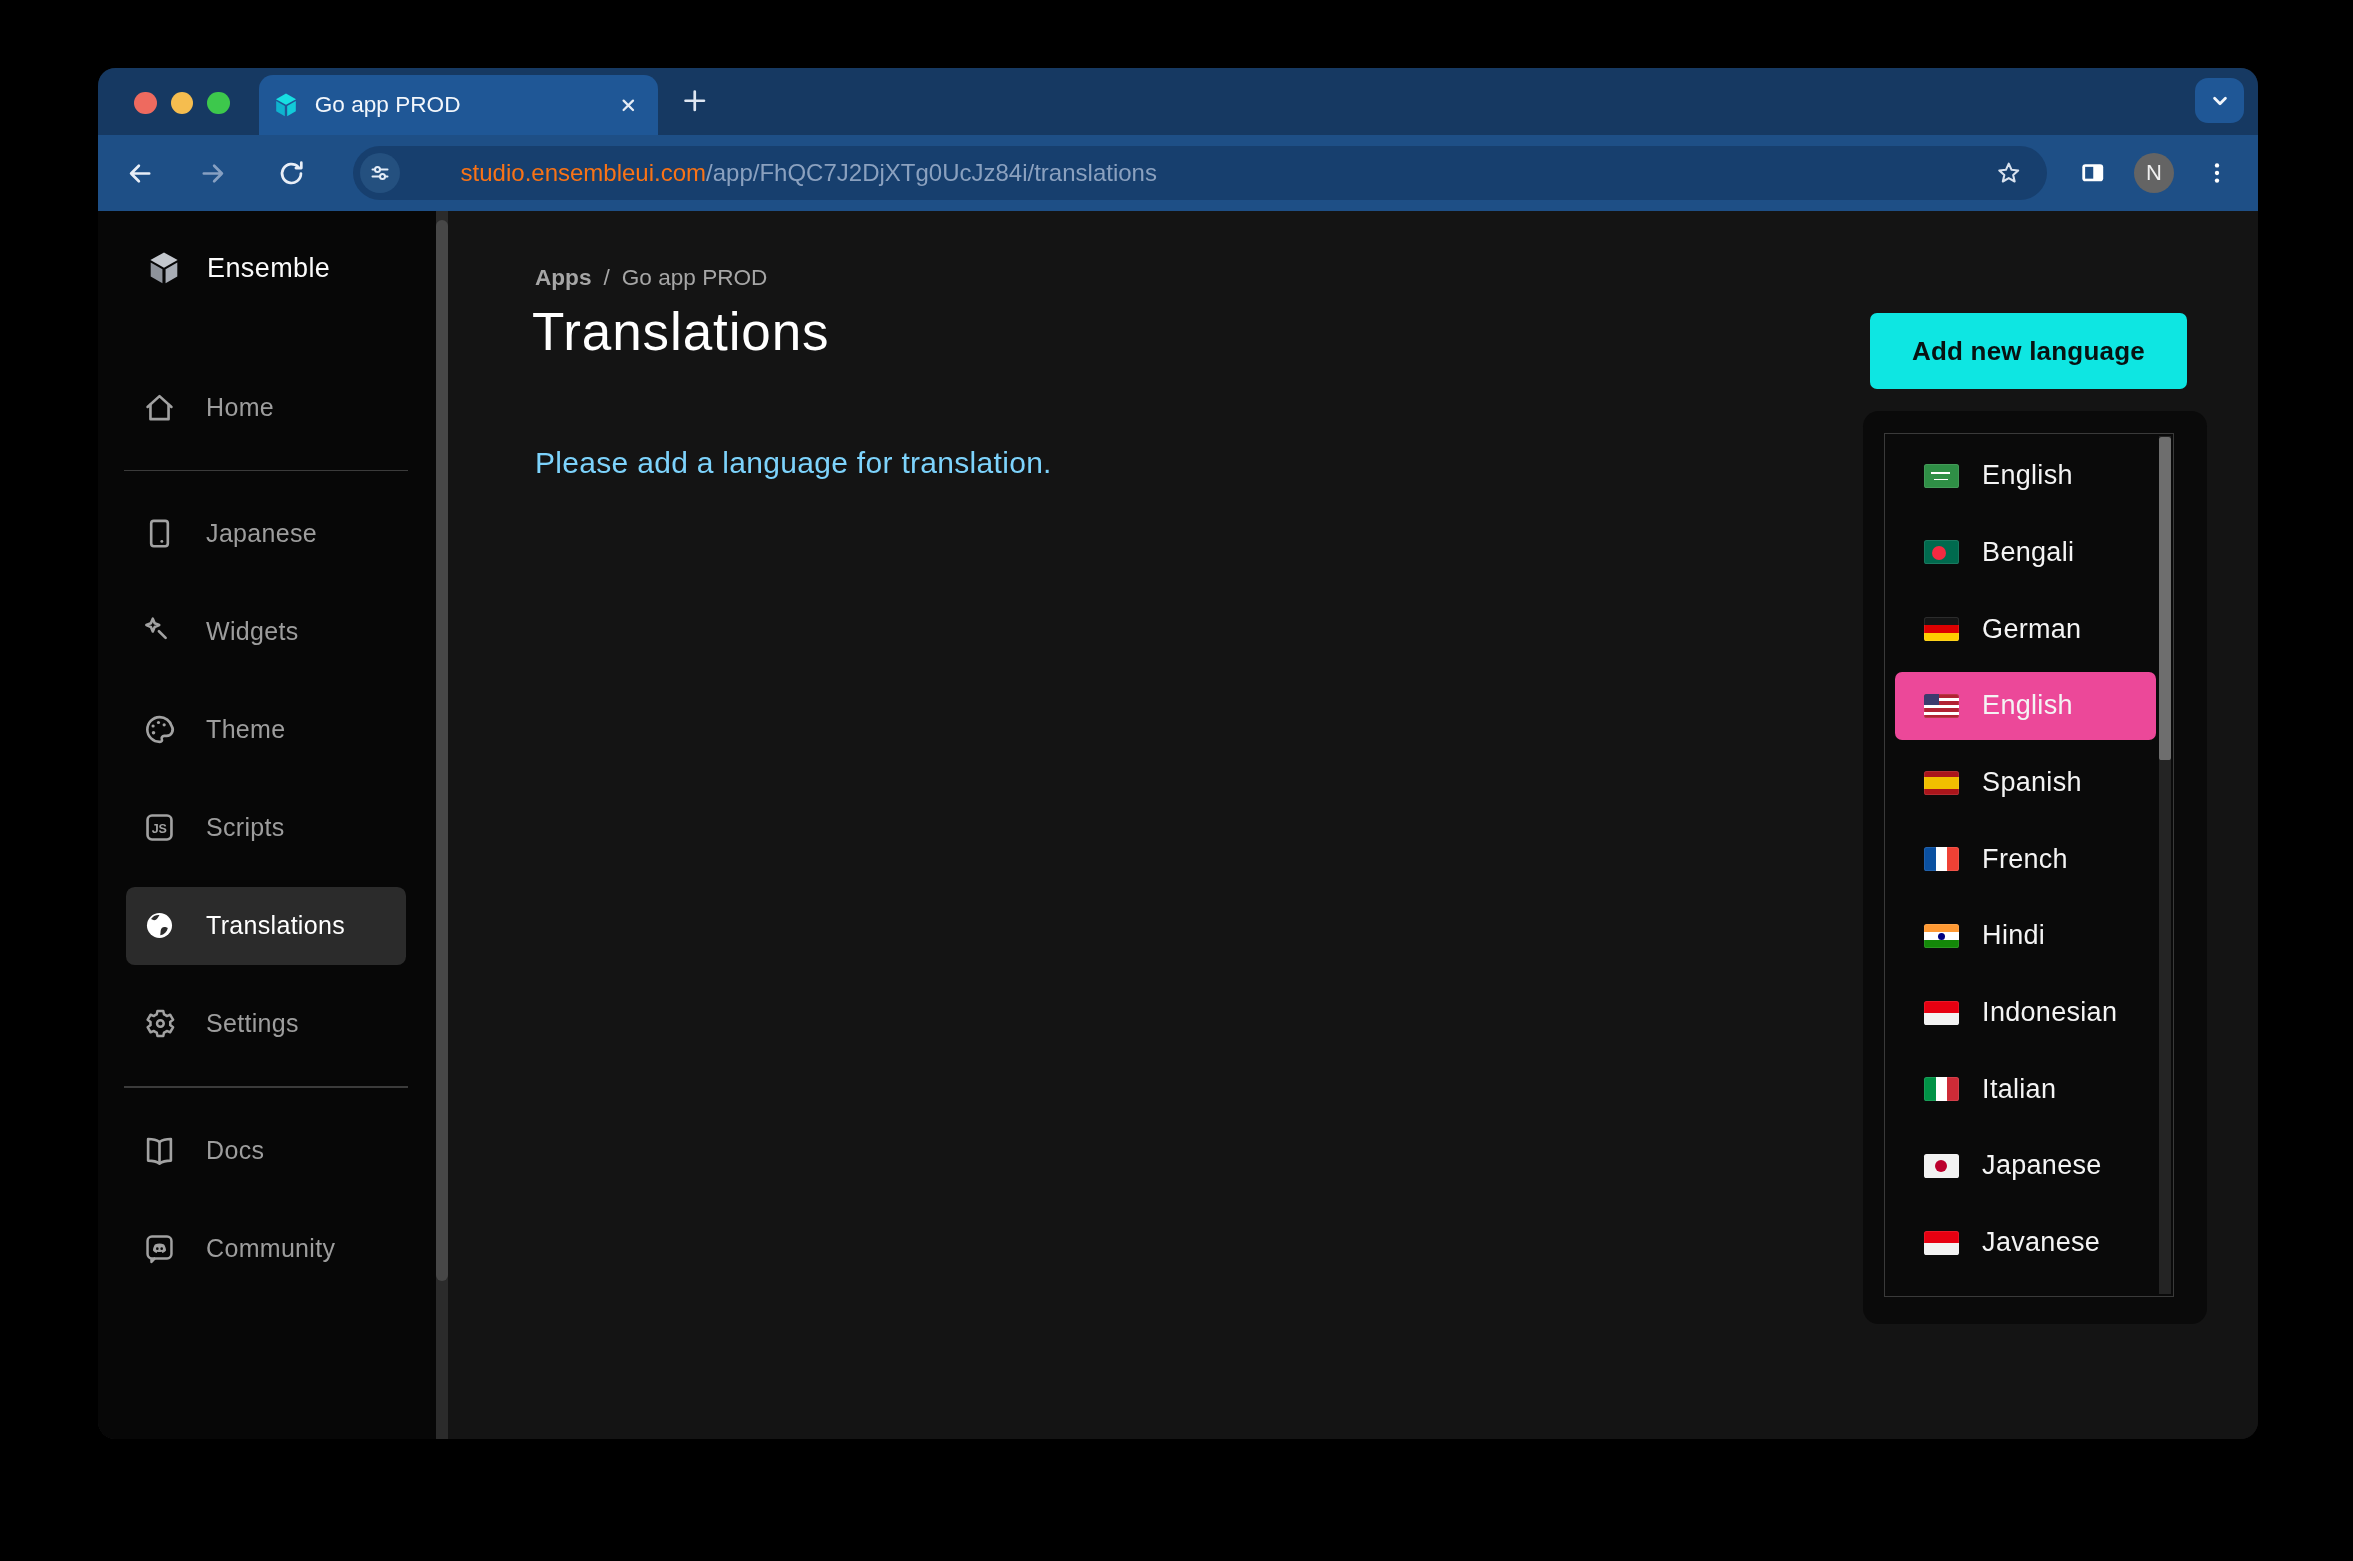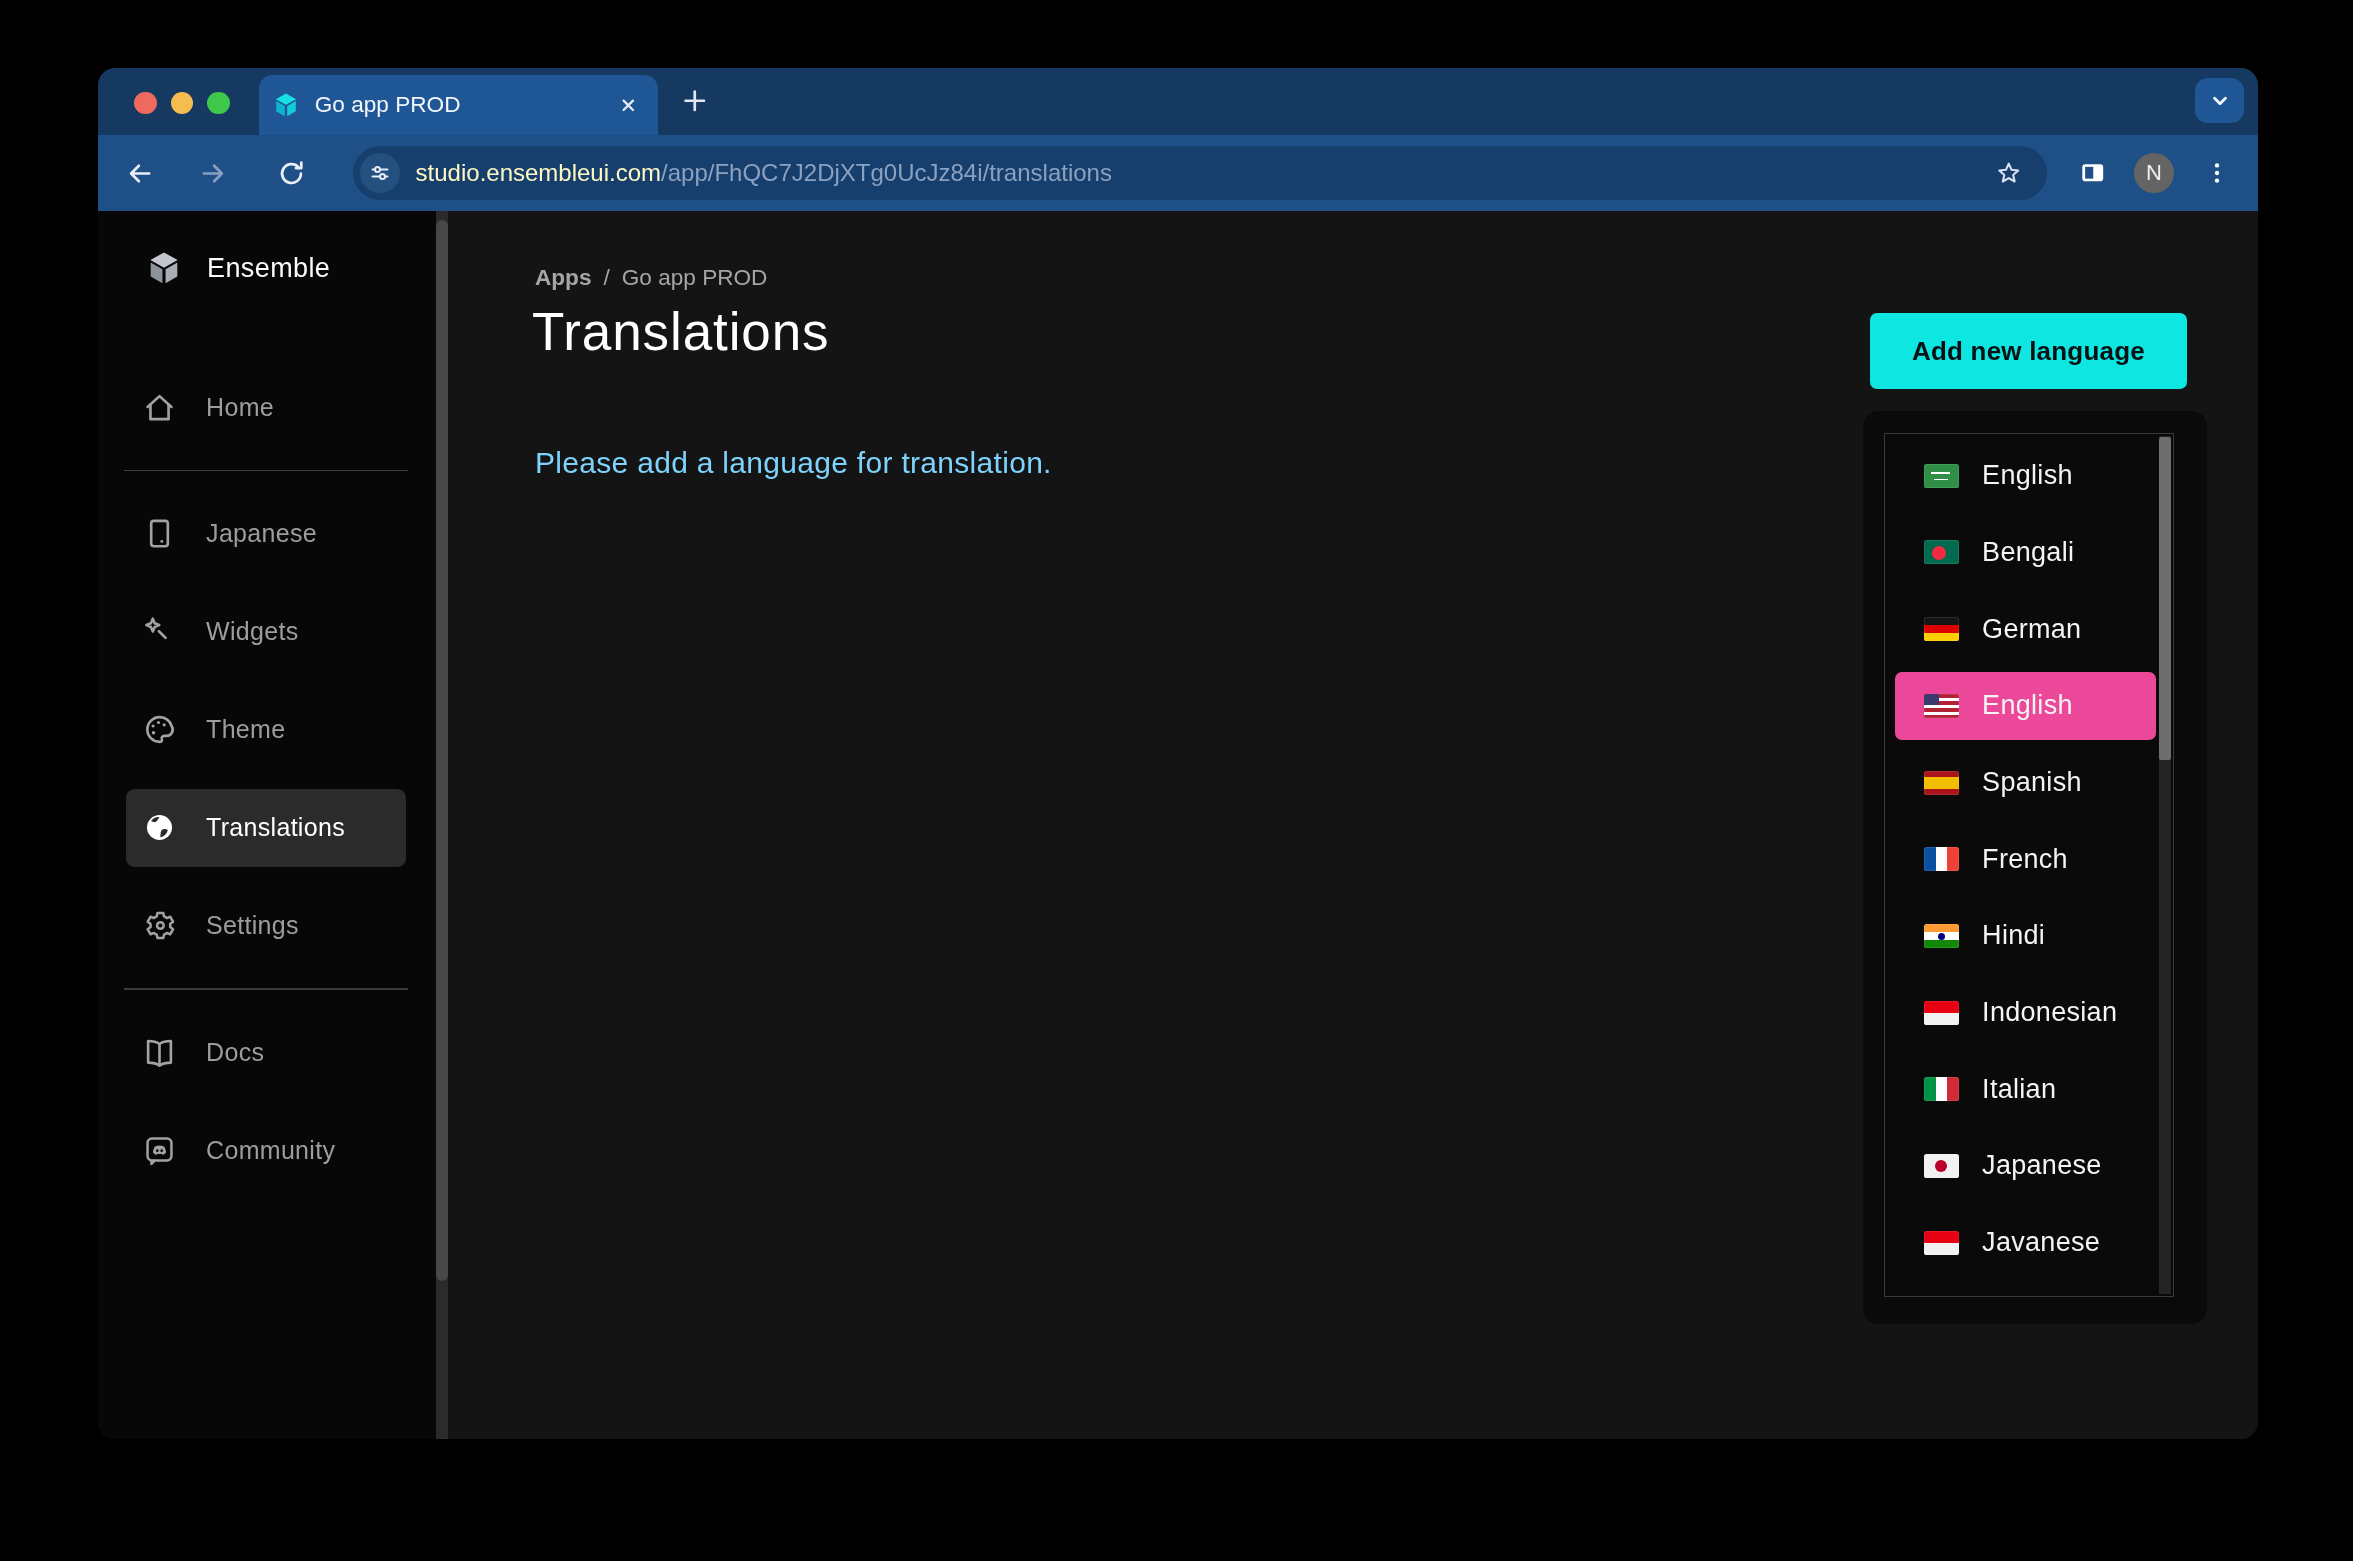--- a/index.html
+++ b/index.html
@@ -31,21 +31,21 @@
   
   .toolbar { position:relative; height:76px; background:#1e4f86; }
   .chrome-btn { position:absolute; top:19px; width:38px; height:38px; display:flex;
                 align-items:center; justify-content:center; border-radius:50%; }
   .btn-back { left:22px; } .btn-forward { left:96px; } .btn-reload { left:174px; }
   .omnibox { position:absolute; left:255px; top:11.3px; width:1694px; height:54px; border-radius:27px;
              background:#173f6e; display:flex; align-items:center; padding:0 19px 0 7px; }
   .tune-wrap { width:40px; height:40px; border-radius:50%; background:#24507f; display:flex;
                align-items:center; justify-content:center; flex:0 0 auto; }
   .url-text { margin-left:15.6px; font-size:24px; white-space:nowrap; overflow:hidden; }
-  .url-domain { color:#fef9c3; }
+  .url-domain { color:#f97316;margin-left:45px; }
   .url-path { color:#8ba1bf; }
   .omni-star { margin-left:auto; width:38px; height:38px; display:flex; align-items:center; justify-content:center; }
   .btn-sidepanel { left:1976px; } .btn-menu { left:2100px; }
   .avatar { position:absolute; left:2036px; top:18px; width:40px; height:40px; border-radius:50%;
             background:#646464; color:#f0f0f0; font-size:22px; display:flex; align-items:center; justify-content:center; }
 
   
   .content { position:absolute; top:143px; left:0; right:0; bottom:0; background:#141414; }
 
   .sidebar { position:absolute; left:0; top:0; width:338px; height:100%; background:#070707; }
@@ -234,20 +234,27 @@
             <div class="nav-item">
               <span class="nav-icon"><svg viewBox="0 0 24 24" fill="none" stroke="currentColor" stroke-width="1.8">
                   <path d="M12 3.5a8.5 8.5 0 1 0 .3 17c1.1 0 1.7-.9 1.3-1.9-.4-1.1.3-2.2 1.6-2.2h1.7a4.3 4.3 0 0 0 3.5-6.6A8.6 8.6 0 0 0 12 3.5z"></path>
                   <circle cx="7.6" cy="9.6" r="1.1" fill="currentColor" stroke="none"></circle>
                   <circle cx="11.3" cy="7.2" r="1.1" fill="currentColor" stroke="none"></circle>
                   <circle cx="15.2" cy="8.8" r="1.1" fill="currentColor" stroke="none"></circle>
                   <circle cx="7.9" cy="14.3" r="1.2" fill="currentColor" stroke="none"></circle>
                 </svg></span>
               <span class="nav-label">Theme</span>
             </div>
+            <div class="nav-item">
+              <span class="nav-icon"><svg viewBox="0 0 24 24" fill="none" stroke="currentColor" stroke-width="1.8">
+                  <rect x="3.8" y="3.8" width="16.4" height="16.4" rx="3"></rect>
+                  <text x="6.6" y="16" font-size="8.6" font-weight="bold" fill="currentColor" stroke="none" font-family="Liberation Sans, sans-serif">JS</text>
+                </svg></span>
+              <span class="nav-label">Scripts</span>
+            </div>
             <div class="nav-item active">
               <span class="nav-icon"><svg viewBox="0 0 24 24">
                   <circle cx="12" cy="12" r="8.6" fill="currentColor"></circle>
                   <path d="M6.2 7.6c1.8 1.2 3.4.9 4.4-.6l1.4-2.2c-2.6-.2-4.6.9-5.8 2.8z" fill="#2b2b2b"></path>
                   <path d="M16.6 13.2c-2.1-.7-3.6.4-3.8 2.4l-.3 3.1c2.8-.5 4.6-2.4 5.2-5z" fill="#2b2b2b"></path>
                 </svg></span>
               <span class="nav-label">Translations</span>
             </div>
             <div class="nav-item">
               <span class="nav-icon"><svg viewBox="0 0 24 24" fill="none" stroke="currentColor" stroke-width="1.7" stroke-linejoin="round">

